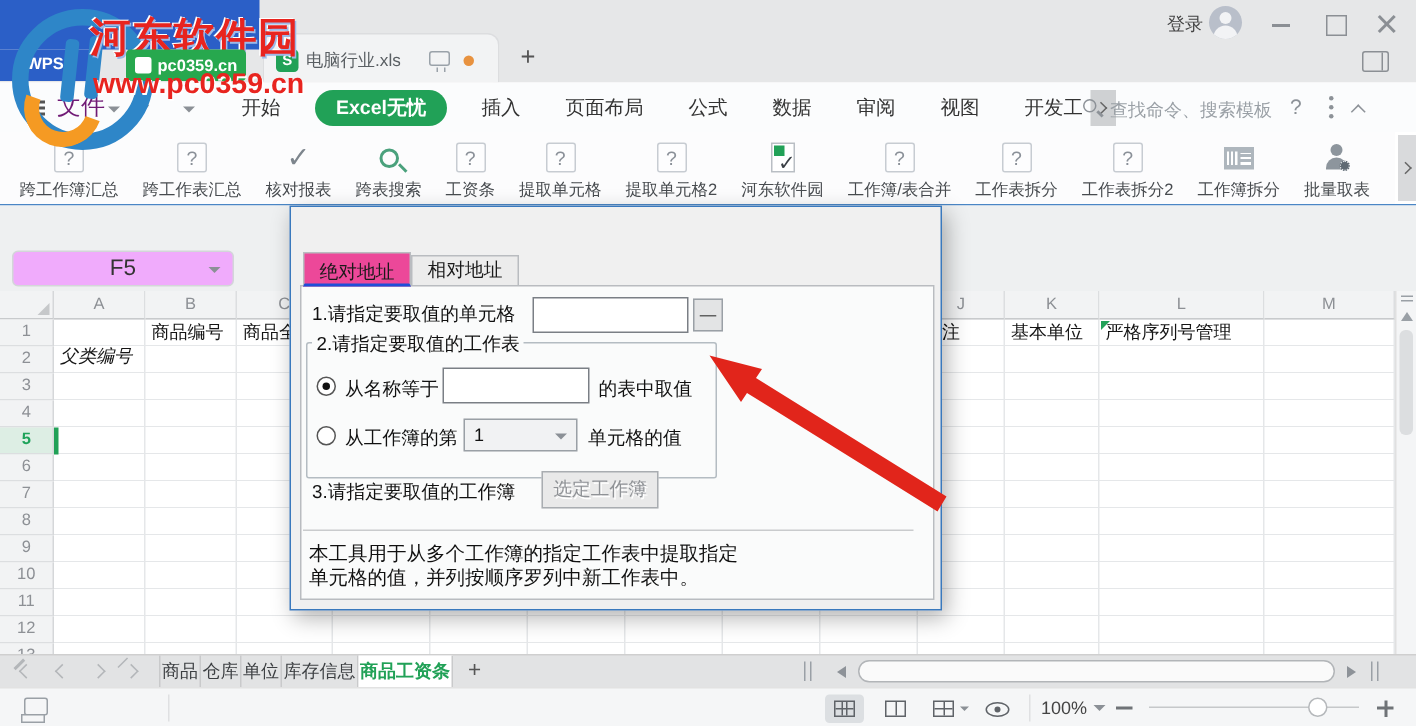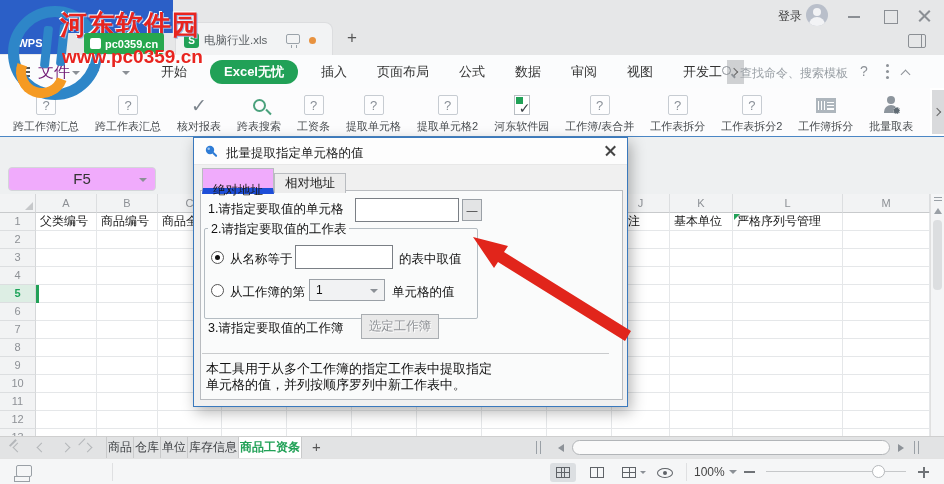--- a/index.html
+++ b/index.html
@@ -140,21 +140,21 @@
 
 .dialog{position:absolute;left:193px;top:137px;width:435px;height:270px;background:#f0f0f0;border:1px solid #3a79bd;box-shadow:3px 5px 14px rgba(0,0,0,.3);z-index:30}
 .dlg-title{position:absolute;left:0;top:0;width:100%;height:27px;background:#fdfdfd;border-bottom:1px solid #e8e8e8}
 .dlg-title-text{position:absolute;left:32px;top:7px;font-size:12.5px;color:#1a1a1a}
 .dlg-close{position:absolute;right:6px;top:3px;width:22px;height:20px}
 .dlg-close::before,.dlg-close::after{content:"";position:absolute;left:5px;top:9px;width:13px;height:1.5px;background:#444}
 .dlg-close::before{transform:rotate(45deg)}.dlg-close::after{transform:rotate(-45deg)}
 .pin{position:absolute;left:10px;top:6px;width:15px;height:15px}
 #dlg-tabs{position:absolute;left:8px;top:30px;display:flex;align-items:flex-end;z-index:2}
 .dlg-tab{font-size:12.5px;color:#1a1a1a;background:#ececec;border:1px solid #b9bcc0;border-bottom:none;padding:3px 10px 4px;height:20px;line-height:13px}
-.dlg-tab.active{background:#f0abfc;height:23px;padding-top:15px;margin-bottom:-1px;border-bottom:6px solid #1d4ed8}
+.dlg-tab.active{background:#ec4899;height:23px;padding-top:6px;margin-bottom:-1px;border-bottom:2px solid #1d4ed8}
 .dlg-page{position:absolute;left:6px;top:52px;width:423px;height:210px;background:#fafbfb;border:1px solid #b9bcc0}
 .dlg-label{position:absolute;font-size:12.5px;color:#111;white-space:nowrap}
 .dlg-input{position:absolute;background:#fff;border:1px solid #7a7f85}
 .picker-btn{position:absolute;left:268px;top:61px;width:20px;height:22px;background:#e3e4e5;border:1px solid #9aa0a6;text-align:center;line-height:20px;font-size:11px;color:#333}
 .groupbox{position:absolute;left:10px;top:90px;width:274px;height:91px;border:1px solid #b4bcc2;border-radius:2px}
 .group-label{position:absolute;left:14px;top:83px;background:#fafbfb;padding:0 3px;font-size:12.5px;color:#111;white-space:nowrap}
 .radio{position:absolute;width:13px;height:13px;border:1px solid #555;border-radius:50%;background:#fff}
 .radio.checked::after{content:"";position:absolute;left:3px;top:3px;width:5px;height:5px;border-radius:50%;background:#111}
 .combo{position:absolute;left:115px;top:141px;width:76px;height:22px;background:#f1f2f3;border:1px solid #9aa0a6}
 .combo-val{position:absolute;left:6px;top:3px;font-size:12px;color:#111}
@@ -333,21 +333,21 @@
         <div class="gcol" style="left: 186px; width: 65px;"></div>
         <div class="gcol" style="left: 251px; width: 65px;"></div>
         <div class="gcol" style="left: 316px; width: 65px;"></div>
         <div class="gcol" style="left: 381px; width: 65px;"></div>
         <div class="gcol" style="left: 446px; width: 65px;"></div>
         <div class="gcol" style="left: 511px; width: 65px;"></div>
         <div class="gcol" style="left: 576px; width: 58px;"></div>
         <div class="gcol" style="left: 634px; width: 63px;"></div>
         <div class="gcol" style="left: 697px; width: 110px;"></div>
         <div class="gcol" style="left: 807px; width: 87px;"></div>
-        <div class="gcell" style="left: 0px; top: 0px; width: 121px;">父类编号</div>
+        <div class="gcell" style="left: 0px; top: 16px; width: 121px; font-style: italic;">父类编号</div>
         <div class="gcell" style="left: 61px; top: 0px; width: 121px;">商品编号</div>
         <div class="gcell" style="left: 122px; top: 0px; width: 124px;">商品全名</div>
         <div class="gcell" style="left: 576px; top: 0px; width: 118px;">备注</div>
         <div class="gcell" style="left: 634px; top: 0px; width: 123px;">基本单位</div>
         <div class="gcell" style="left: 697px; top: 0px; width: 170px;">严格序列号管理</div>
         <div class="flag-tri" style="left: 698px; top: 1px;"></div>
       </div>
     <div class="vscroll">
       <i class="vs-split"></i>
       <i class="vs-up"></i>
@@ -421,29 +421,20 @@
     <div class="sb-div" style="left:686px"></div>
     <div class="zoom-label">100%</div>
     <i class="caret zoom-caret"></i>
     <div class="zoom-minus"></div>
     <div class="zoom-track"></div>
     <div class="zoom-knob"></div>
     <div class="zoom-plus"></div>
   </div>
 
   <div class="dialog">
-    <div class="dlg-title">
-      <svg class="pin" viewBox="0 0 15 15">
-          <circle cx="6" cy="6" r="4.2" fill="#2e7cd6"></circle>
-          <rect x="8.2" y="8.2" width="2" height="6" rx="1" transform="rotate(-45 9 9)" fill="#2e7cd6"></rect>
-          <circle cx="4.7" cy="4.7" r="1.3" fill="#9cc4ef"></circle>
-        </svg>
-      <span class="dlg-title-text">批量提取指定单元格的值</span>
-      <div class="dlg-close"></div>
-    </div>
     <div id="dlg-tabs">
         <div class="dlg-tab active">绝对地址</div>
         <div class="dlg-tab">相对地址</div>
       </div>
     <div class="dlg-page"></div>
     <div class="dlg-label" style="left:14px;top:63px">1.请指定要取值的单元格</div>
     <div class="dlg-input" style="left:161px;top:60px;width:104px;height:24px"></div>
     <div class="picker-btn">—</div>
     <div class="groupbox"></div>
     <div class="group-label">2.请指定要取值的工作表</div>

